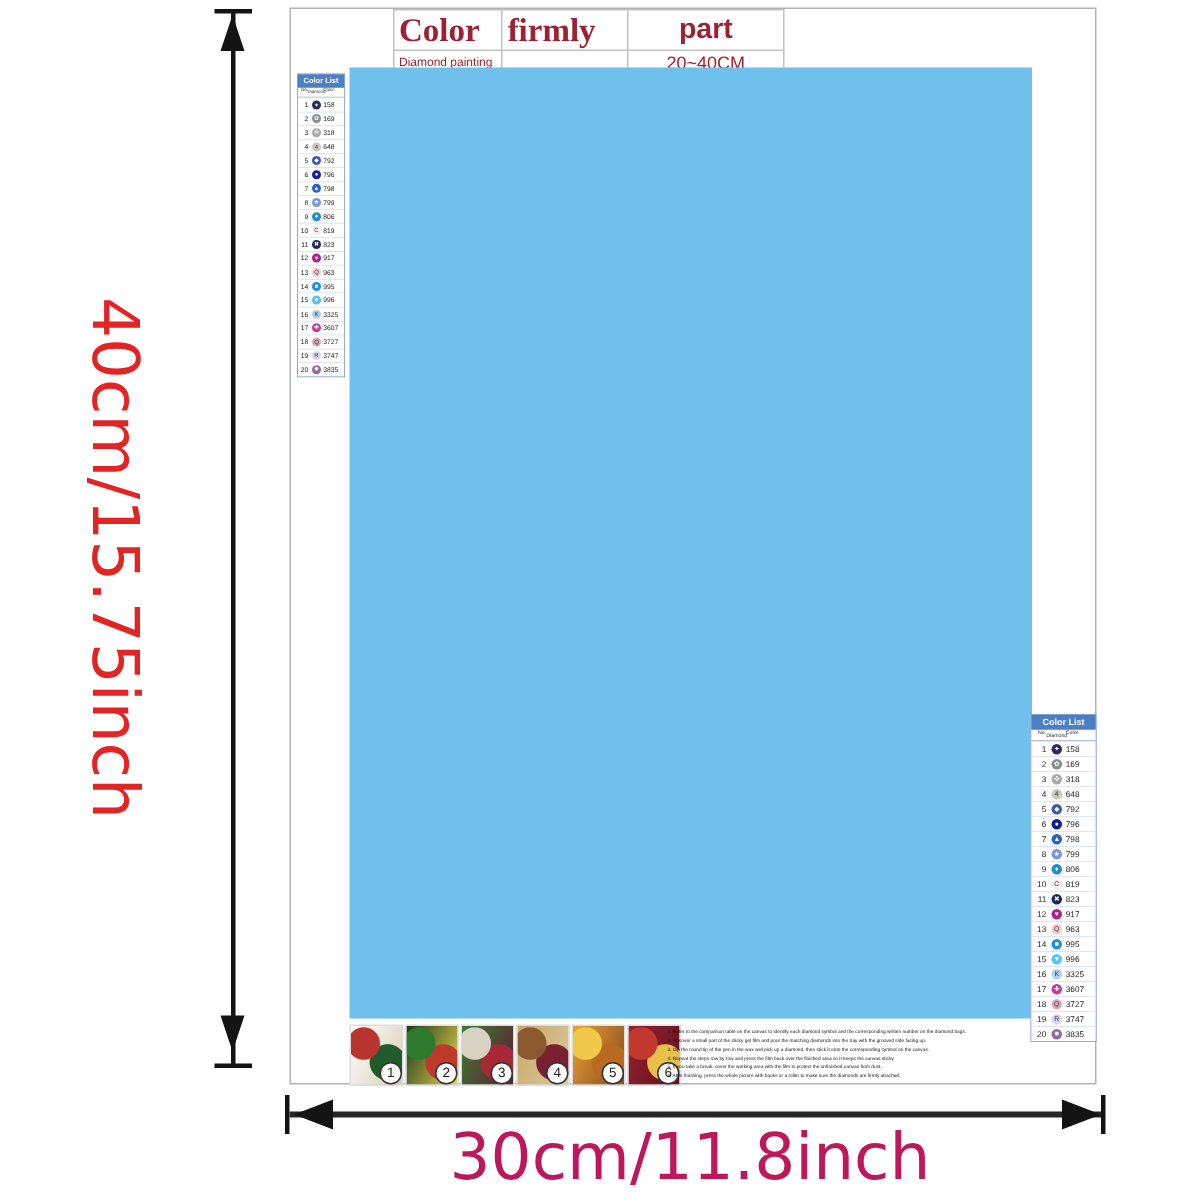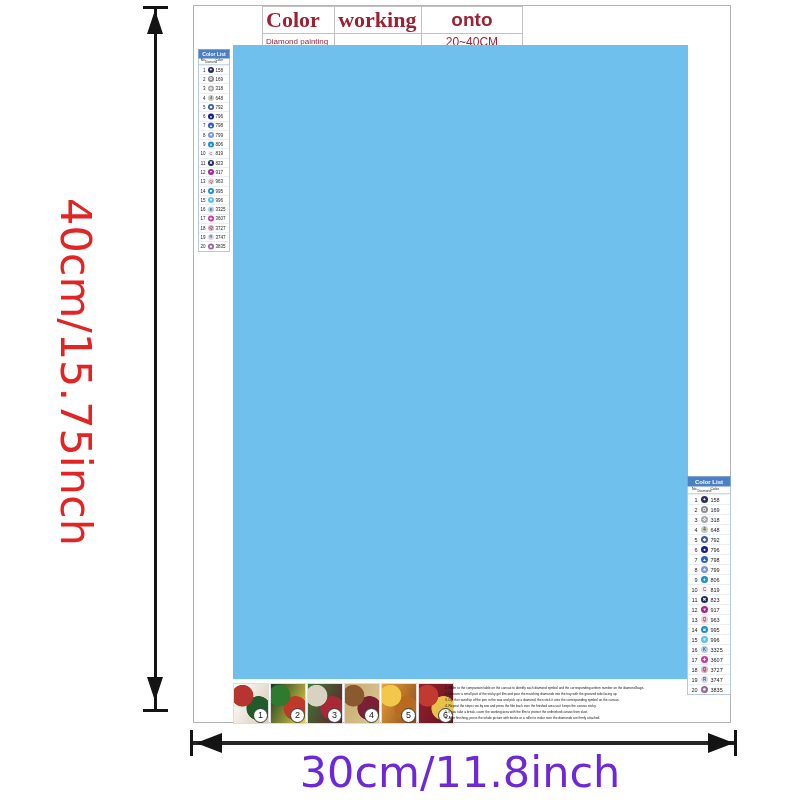--- a/index.html
+++ b/index.html
@@ -76,21 +76,21 @@
   .v-head-down{left:147px;top:677px;border-left:8px solid transparent;border-right:8px solid transparent;border-top:24px solid #141414;}
   .h-cap-left{left:190px;top:730px;width:3px;height:26px;}
   .h-cap-right{left:734px;top:730px;width:3px;height:26px;}
   .h-line{left:193px;top:741px;width:542px;height:4px;background:#262626;}
   .h-head-left{left:196px;top:733px;border-top:10px solid transparent;border-bottom:10px solid transparent;border-right:26px solid #141414;}
   .h-head-right{left:708px;top:733px;border-top:10px solid transparent;border-bottom:10px solid transparent;border-left:26px solid #141414;}
   
   .height-label{position:absolute;left:76px;top:372px;transform:translate(-50%,-50%) rotate(90deg);
     font-family:"DejaVu Sans", sans-serif;font-size:43px;color:#e22424;white-space:nowrap;}
   .width-label{position:absolute;left:460px;top:747px;transform:translateX(-50%);
-    font-family:"DejaVu Sans", sans-serif;font-size:43px;color:#6d28d9;white-space:nowrap;}
+    font-family:"DejaVu Sans", sans-serif;font-size:43px;color:#be185d;white-space:nowrap;}
 </style>
 </head>
 <body>
 
 <div class="arrow-part v-cap-top"></div>
 <div class="arrow-part v-line"></div>
 <div class="tri v-head-up"></div>
 <div class="tri v-head-down"></div>
 <div class="arrow-part v-cap-bottom"></div>
 <div class="height-label">40cm/15.75inch</div>
@@ -101,22 +101,22 @@
 <div class="tri h-head-right"></div>
 <div class="arrow-part h-cap-right"></div>
 <div class="width-label">30cm/11.8inch</div>
 
 <div class="sheet">
 
   <table class="item-table">
     <tbody>
         <tr class="hdr">
       <td class="td-item t-item">Color</td>
-      <td class="td-number t-number">working</td>
-      <td class="td-size t-size">onto</td>
+      <td class="td-number t-number">firmly</td>
+      <td class="td-size t-size">part</td>
     </tr>
     <tr class="val">
       <td class="td-item t-product">Diamond painting</td>
       <td class="td-number"></td>
       <td class="td-size t-sizeval">20~40CM</td>
     </tr>
   </tbody>
     </table>
 
   <div class="blue-area">

